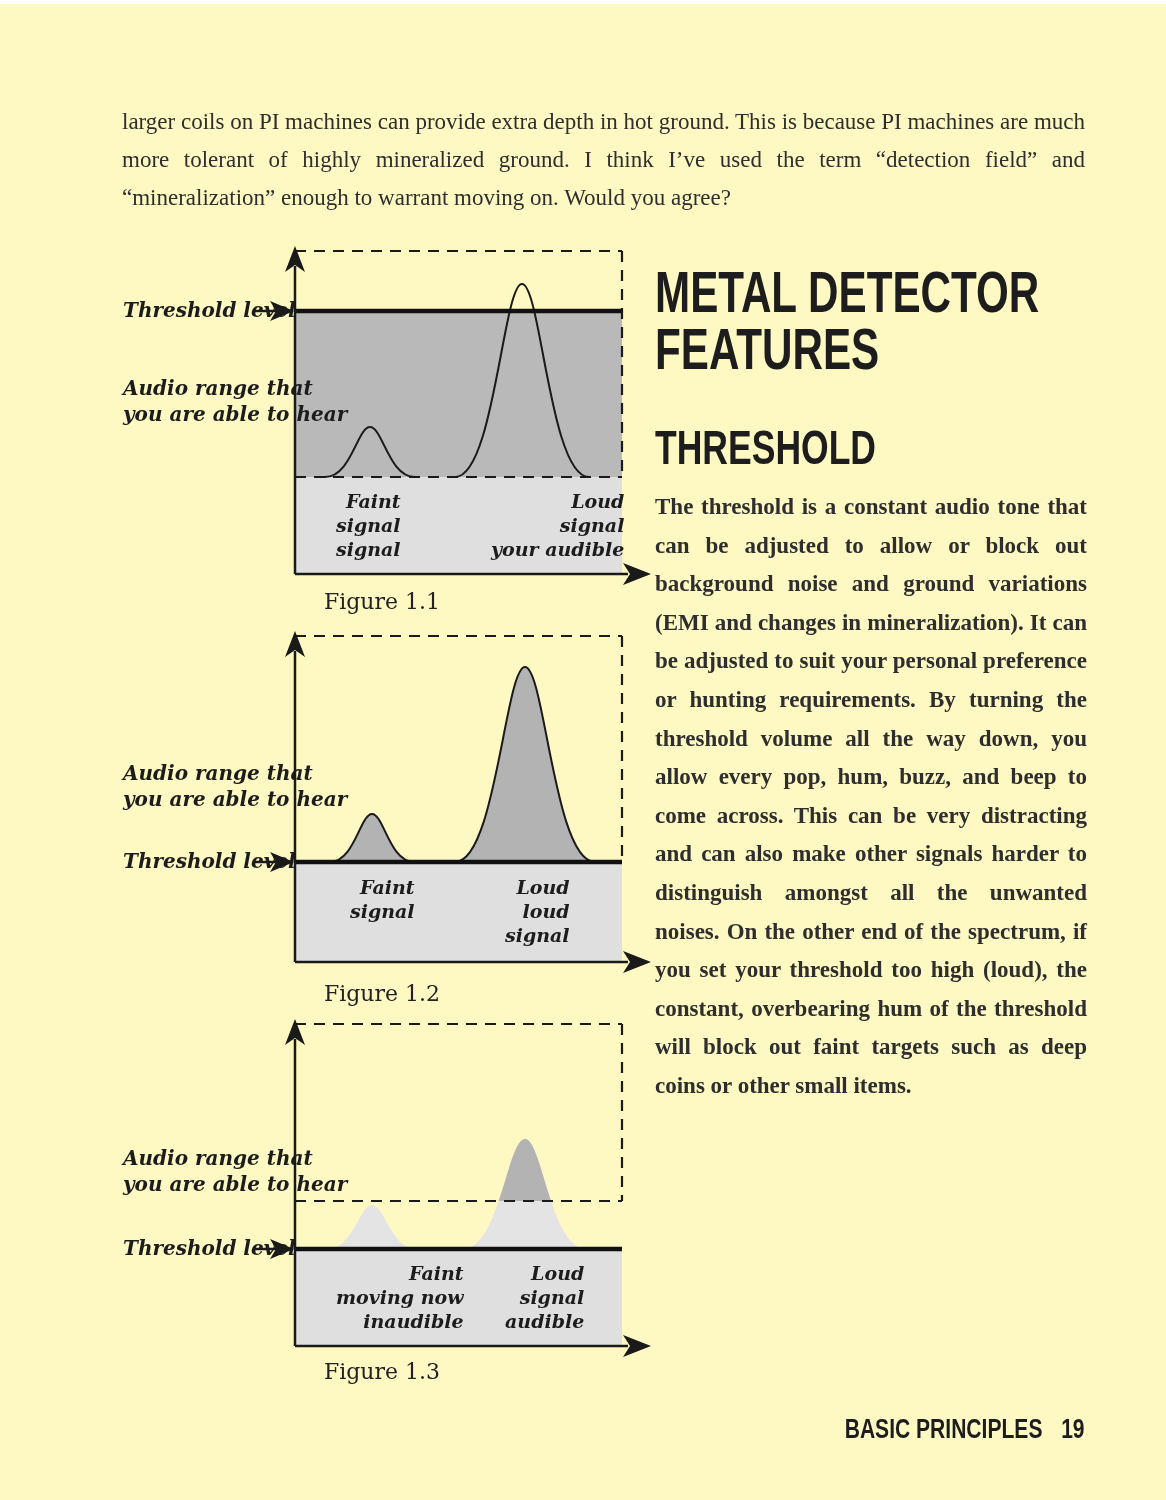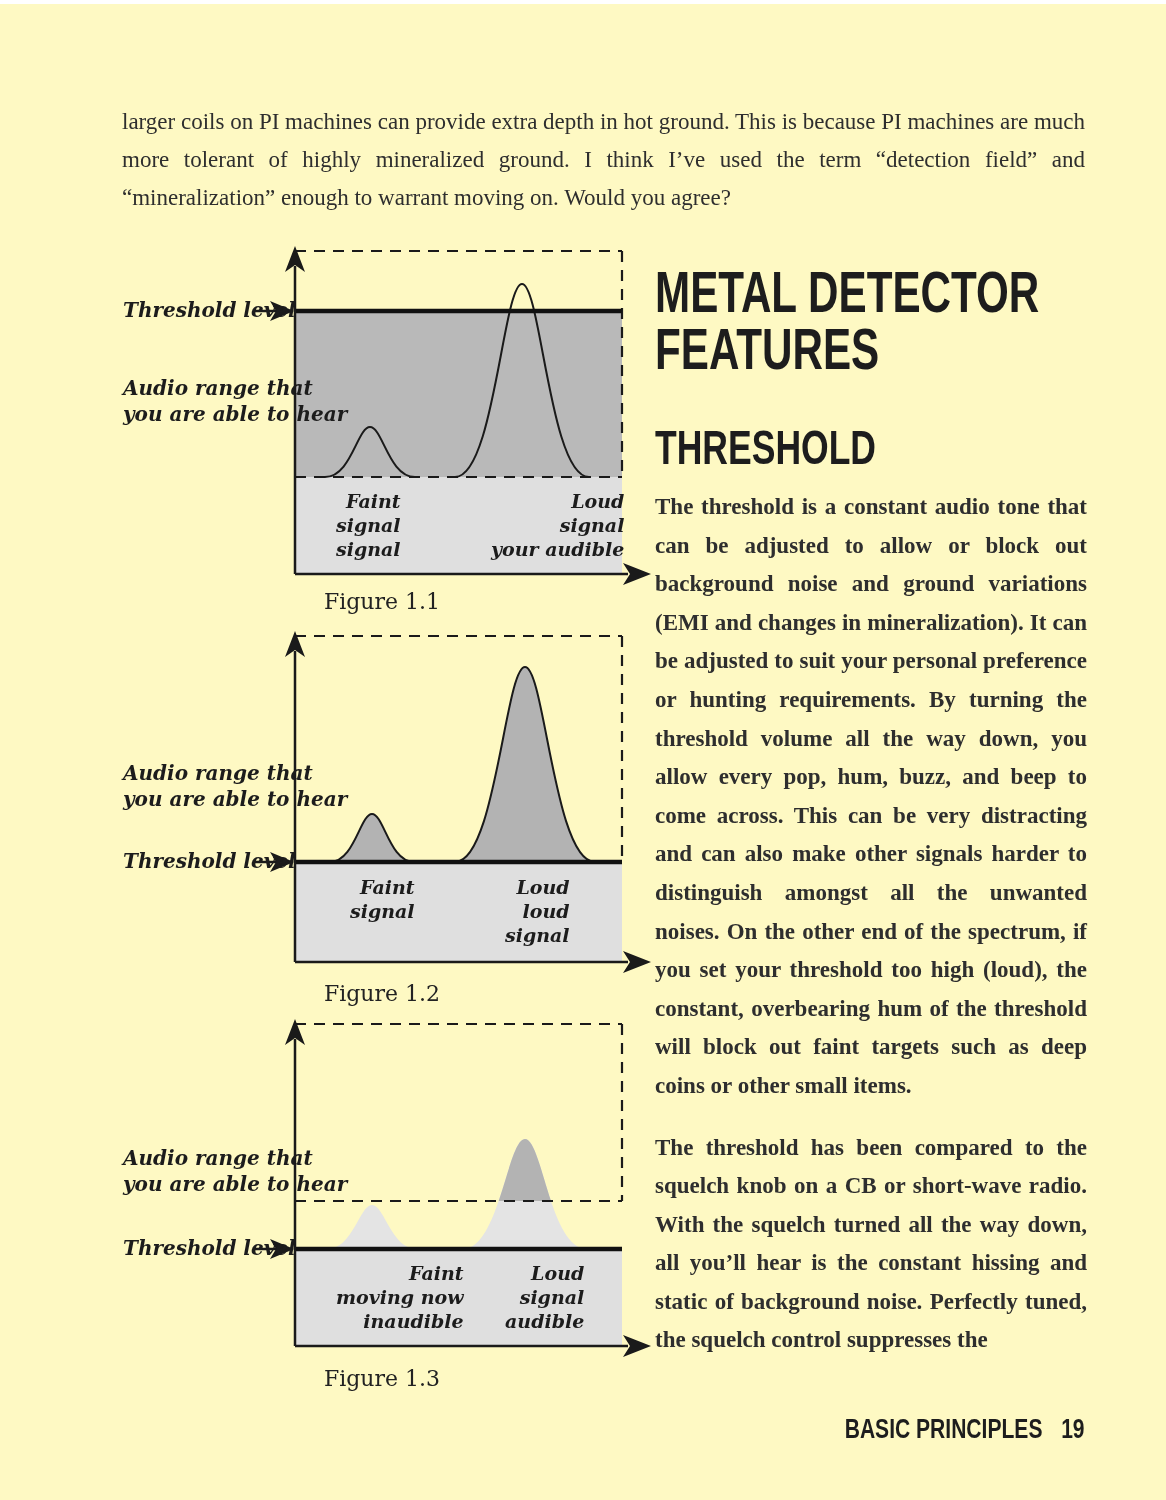--- a/index.html
+++ b/index.html
@@ -161,30 +161,29 @@
     <div class="sig-label" style="left:226px; top:244px;">
       <div>Faint</div>
       <div>moving now</div>
       <div>inaudible</div>
     </div>
     <div class="sig-label" style="left:395px; top:244px;">
       <div>Loud</div>
       <div>signal</div>
       <div>audible</div>
     </div>
-    <div class="fig-caption" style="top:349px;">Figure 1.3</div>
+    <div class="fig-caption" style="top:342px;">Figure 1.3</div>
   </div>
 
   <div class="col-right">
     <div class="h1">
       <div>METAL DETECTOR</div>
       <div>FEATURES</div>
     </div>
     <div class="h2">THRESHOLD</div>
     <p class="body-para first">The threshold is a constant audio tone that can be adjusted to allow or block out background noise and ground variations (EMI and changes in mineralization). It can be adjusted to suit your personal preference or hunting requirements. By turning the threshold volume all the way down, you allow every pop, hum, buzz, and beep to come across. This can be very distracting and can also make other signals harder to distinguish amongst all the unwanted noises. On the other end of the spectrum, if you set your threshold too high (loud), the constant, overbearing hum of the threshold will block out faint targets such as deep coins or other small items.</p>
-    <p class="body-para second">The threshold has been compared to the squelch knob on a CB or short-wave radio. With the squelch turned all the way down, all you’ll hear is the constant hissing and static of background noise. Perfectly tuned, the squelch control suppresses the</p>
   </div>
 
   <div class="footer">
     <span>BASIC PRINCIPLES</span><span class="pageno">19</span>
   </div>
 
 </div>
 
 </body></html>

